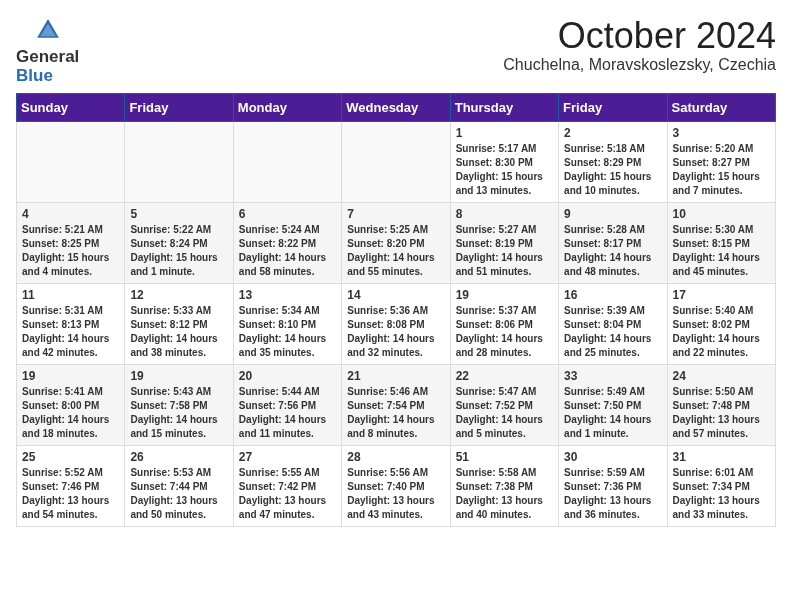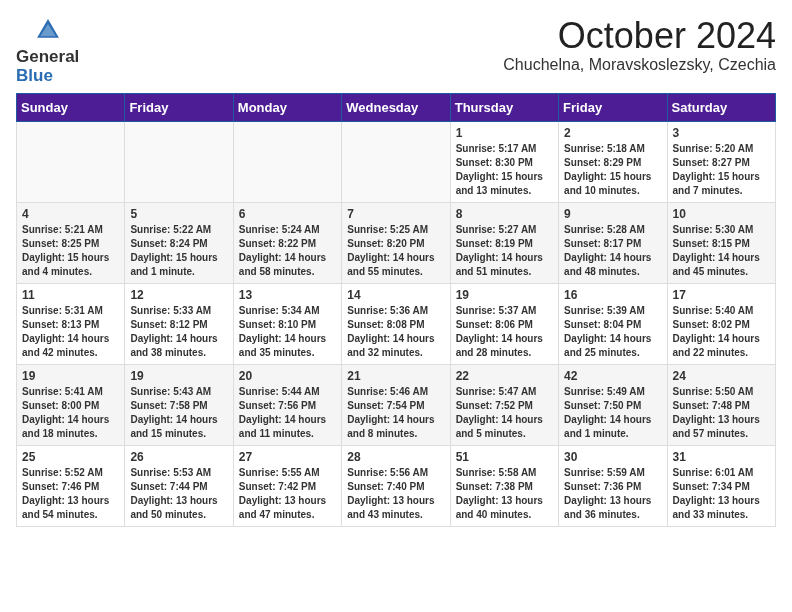--- a/index.html
+++ b/index.html
@@ -229,21 +229,21 @@
         </td>
         <td>
           <span class="day-number">21</span>
           <div class="day-info">Sunrise: 5:46 AM<br>Sunset: 7:54 PM<br>Daylight: 14 hours and 8 minutes.</div>
         </td>
         <td>
           <span class="day-number">22</span>
           <div class="day-info">Sunrise: 5:47 AM<br>Sunset: 7:52 PM<br>Daylight: 14 hours and 5 minutes.</div>
         </td>
         <td>
-          <span class="day-number">42</span>
+          <span class="day-number">33</span>
           <div class="day-info">Sunrise: 5:49 AM<br>Sunset: 7:50 PM<br>Daylight: 14 hours and 1 minute.</div>
         </td>
         <td>
           <span class="day-number">24</span>
           <div class="day-info">Sunrise: 5:50 AM<br>Sunset: 7:48 PM<br>Daylight: 13 hours and 57 minutes.</div>
         </td>
       </tr>
       <tr>
         <td>
           <span class="day-number">25</span>

